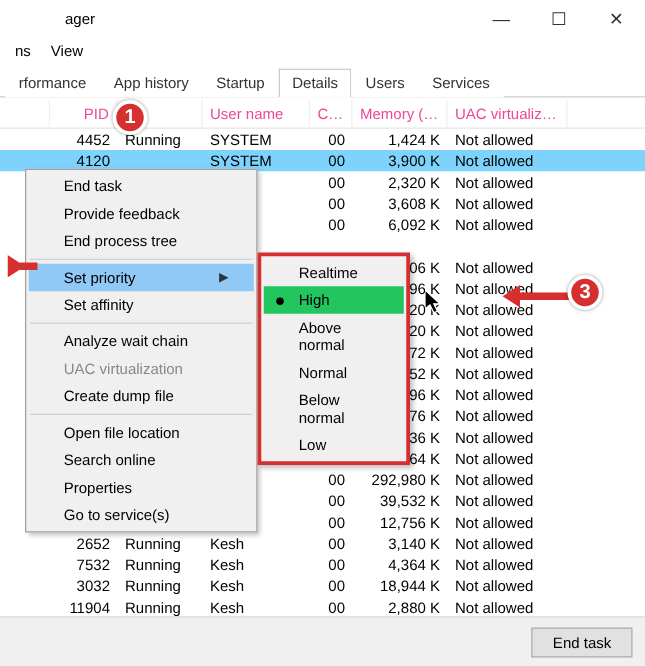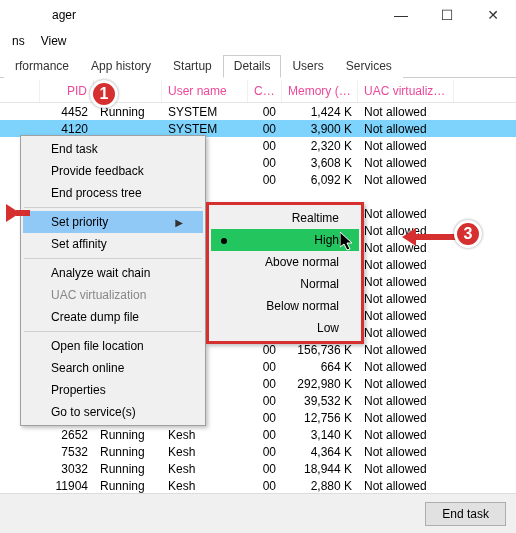--- a/index.html
+++ b/index.html
@@ -27,21 +27,21 @@
 .row div { padding: 0 6px; white-space: nowrap; overflow: hidden; }
 .row .col-pid { text-align: right; }
 .row .col-cpu { text-align: right; }
 .row .col-mem { text-align: right; }
 .row.selected { background: #7dd3fc; }
 .ctxmenu { position: absolute; background: #f0f0f0; border: 1px solid #a0a0a0; box-shadow: 2px 2px 4px rgba(0,0,0,.25); padding: 2px; width: 186px; }
 .ctxitem { padding: 4px 20px 4px 28px; color: #000; position: relative; display:flex; justify-content:space-between; align-items:center;}
 .ctxitem.disabled { color: #888; }
 .ctxitem.hover { background: #90c8f6; text-align: center; }
 .ctxsep { height: 1px; background: #d0d0d0; margin: 3px 1px; }
-.submenu { position: absolute; background: #f0f0f0; border: 3px solid #d62f2f; box-shadow: 2px 2px 4px rgba(0,0,0,.25); padding: 2px; width: 158px; left: 0; top: 0; text-align: right;}
+.submenu { position: absolute; background: #f0f0f0; border: 3px solid #d62f2f; box-shadow: 2px 2px 4px rgba(0,0,0,.25); padding: 2px; width: 122px; left: 0; top: 0;}
 .subitem { padding: 4px 20px 4px 28px; position: relative; }
 .subitem.hover { background: #22c55e; }
 .subitem .dot { position: absolute; left: 10px; top: 9px; width: 6px; height: 6px; background: #000; border-radius: 50%; }
 .arrow { font-size: 10px; color:#333;}
 .badge { position: absolute; width: 28px; height: 28px; background: #d62f2f; border:3px solid #fff; border-radius: 50%; color: #fff; font-weight: bold; font-size: 16px; display: flex; align-items: center; justify-content: center; box-shadow:0 0 3px rgba(0,0,0,.4); z-index:50;}
 .redarrow { position:absolute; z-index:49;}
 .redarrow svg { display:block;}
 .footer { position: absolute; bottom: 0; left: 0; right: 0; height: 40px; border-top: 1px solid #ddd; display: flex; align-items: center; justify-content: flex-end; padding: 0 10px; background:#f0f0f0;}
 .footer button { background: #e1e1e1; border: 1px solid #adadad; padding: 4px 16px; }
 .cursor { position:absolute; z-index:60; font-size:18px; color:#000;}

